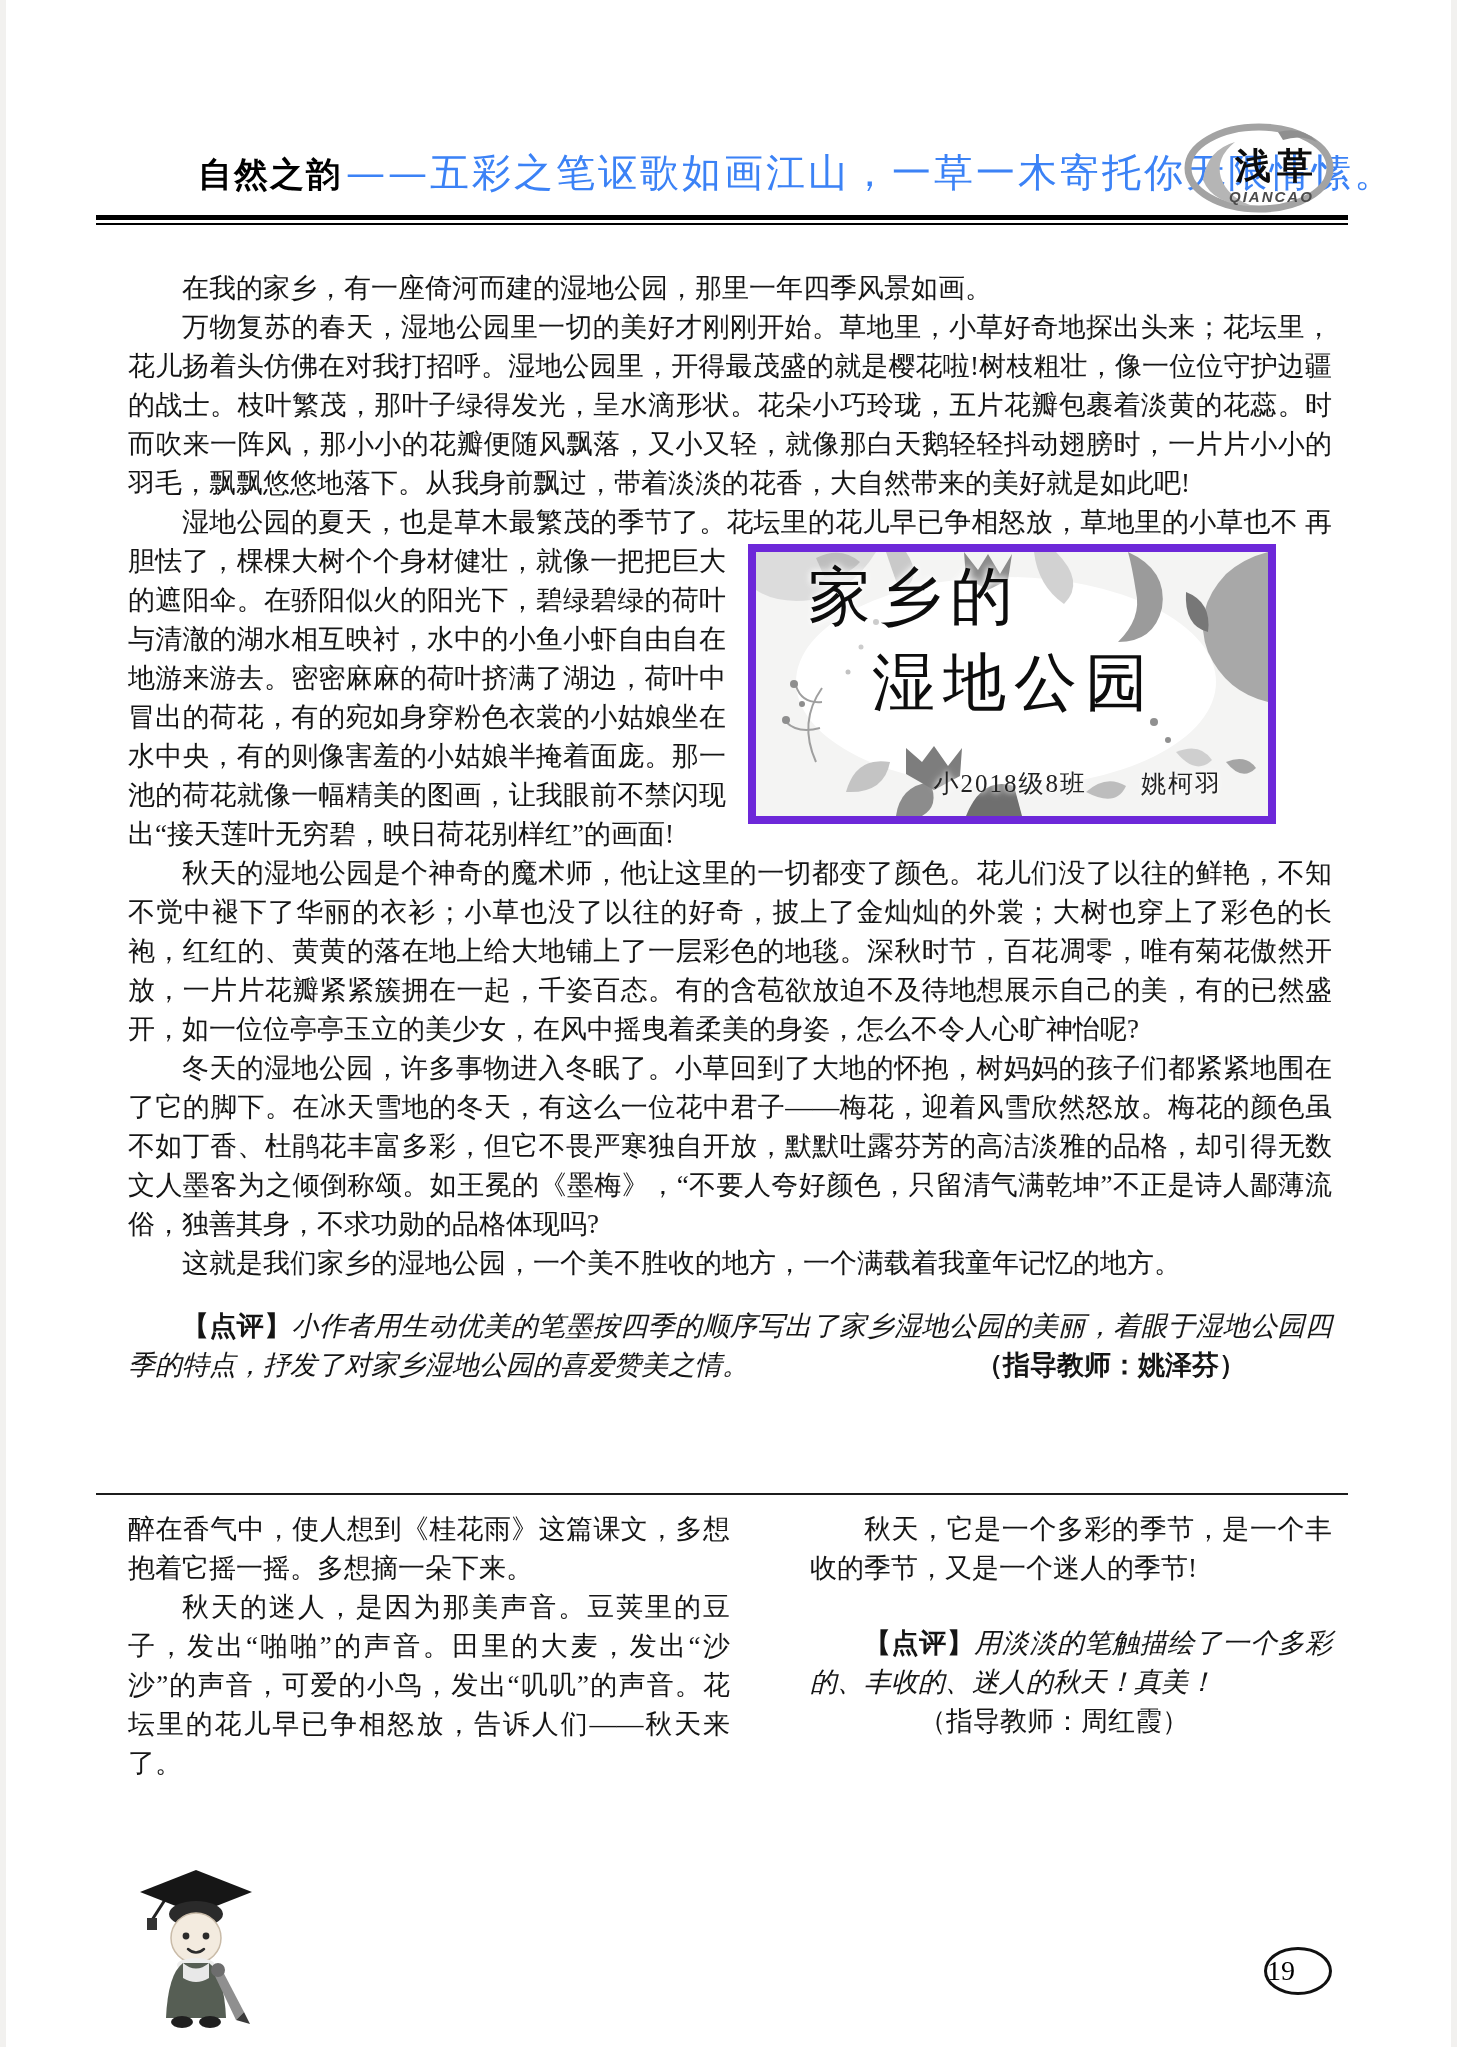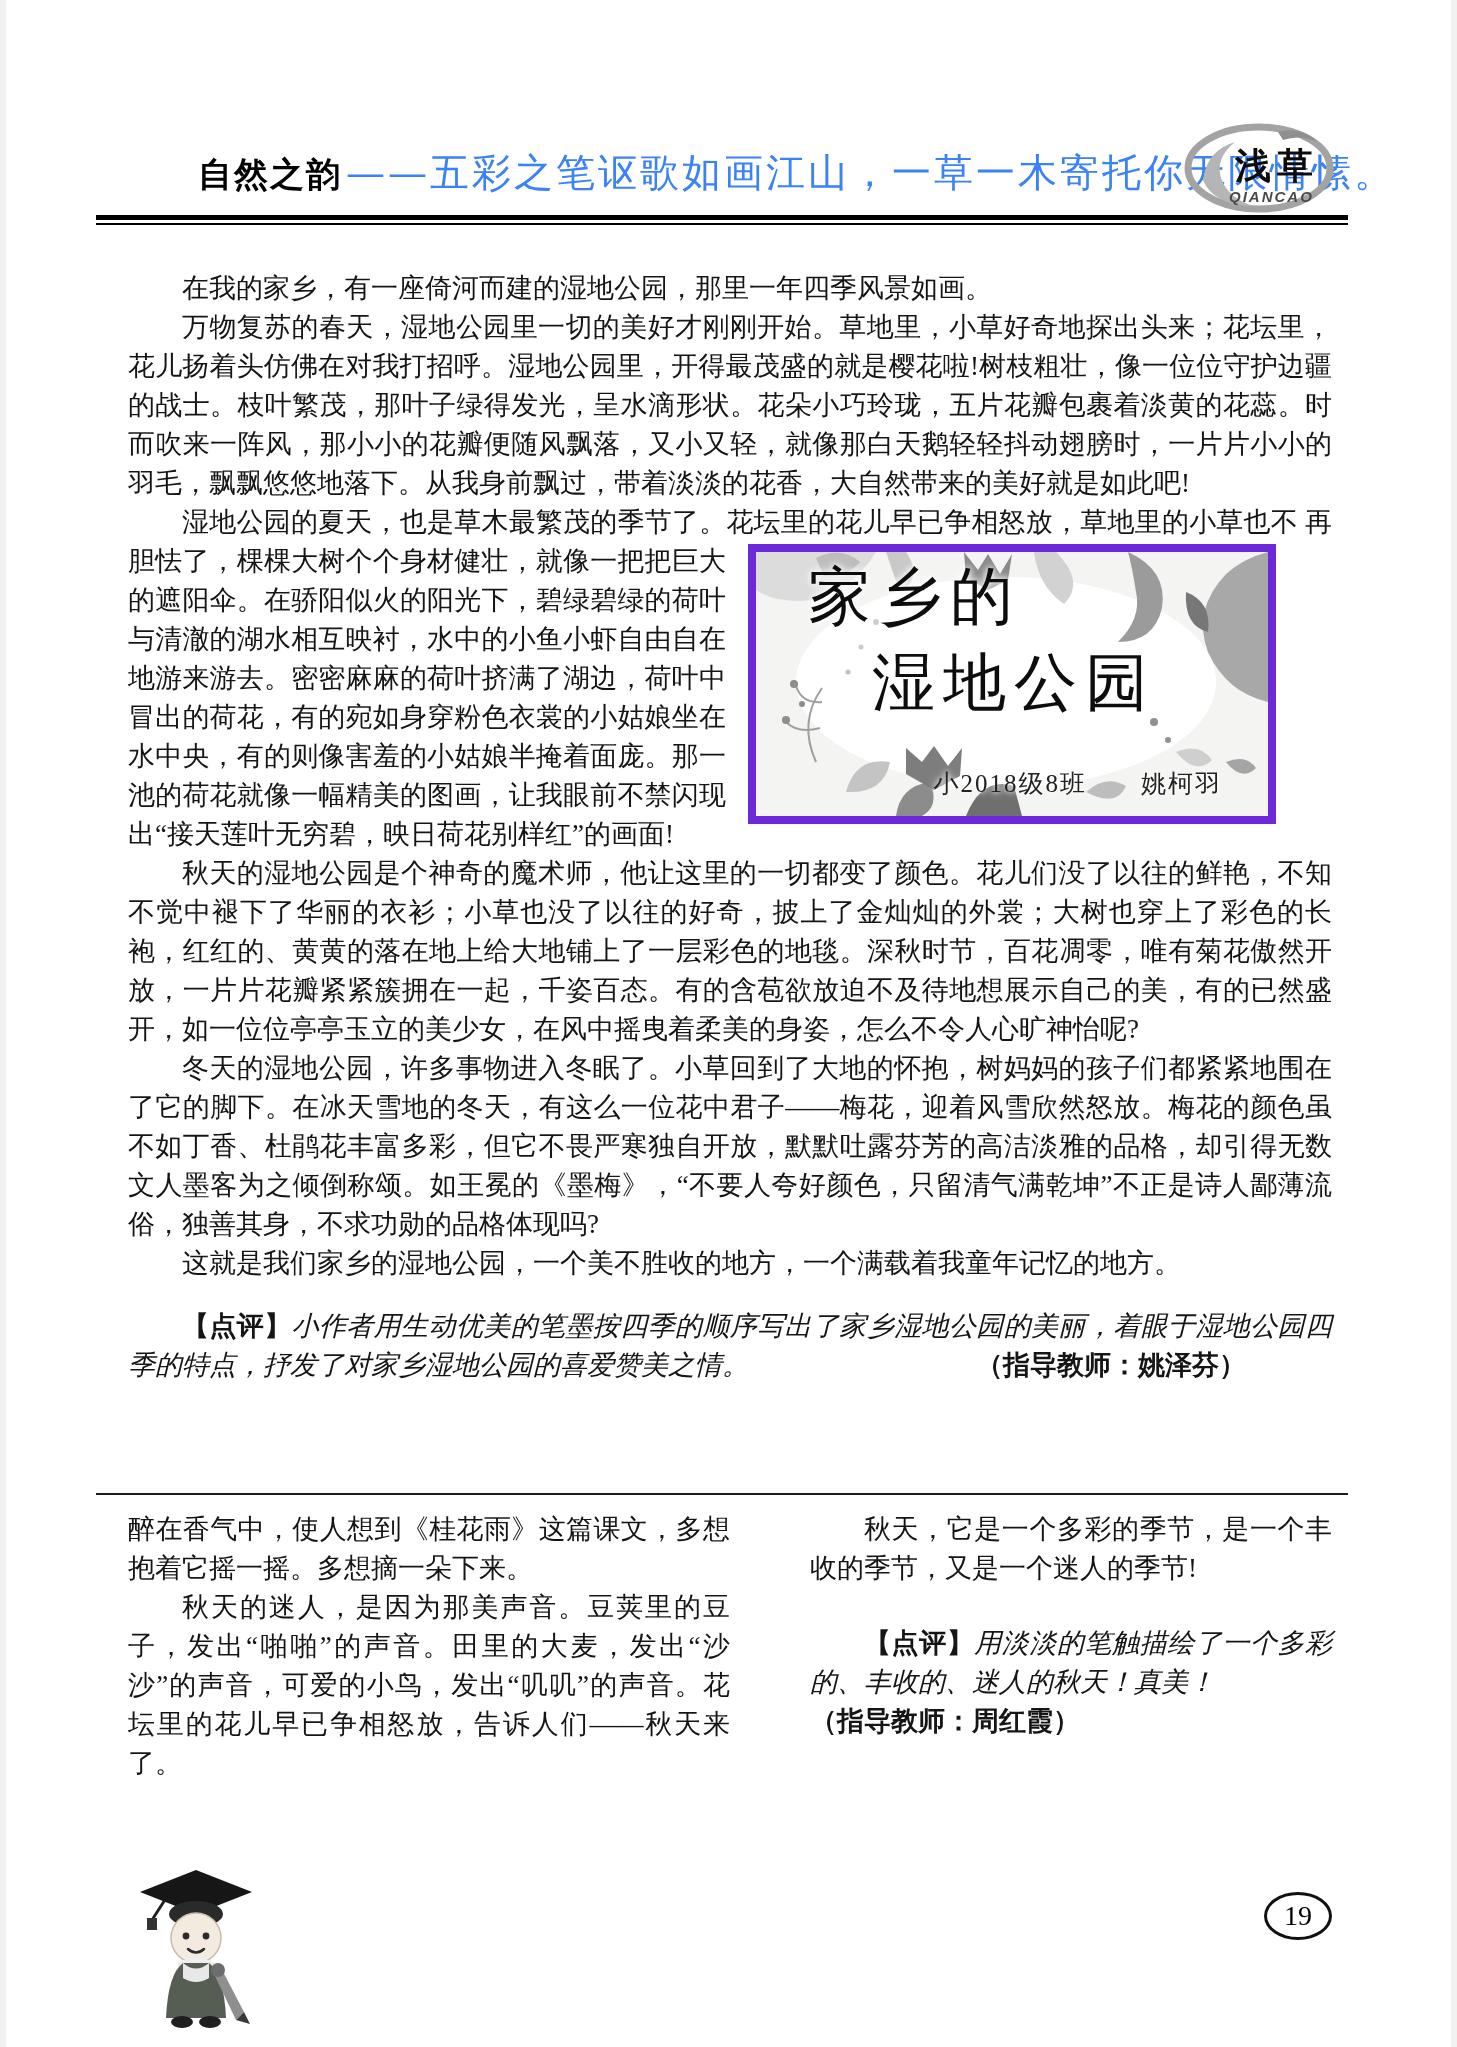--- a/index.html
+++ b/index.html
@@ -34,27 +34,27 @@
   .comment-body{font-style:italic;}
   .comment-teacher{position:absolute;right:86px;bottom:0;font-family:"Liberation Sans",sans-serif;
                    font-weight:bold;font-style:normal;}
   
   .divider{position:absolute;left:96px;top:1493px;width:1252px;height:2px;background:#1c1c1c;}
   .columns{position:absolute;left:128px;top:1510px;width:1204px;display:flex;font-size:27px;
            line-height:39px;text-align:justify;}
   .col-left{width:602px;margin-right:80px;}
   .col-right{flex:1;}
   .col-spacer{height:36px;}
-  .teacher-line{text-align:left;padding-right:34px;font-family:"Liberation Sans",sans-serif;font-weight:bold;}
+  .teacher-line{text-align:center;padding-right:34px;font-family:"Liberation Sans",sans-serif;font-weight:normal;}
   
   .footer-mascot{position:absolute;left:136px;top:1866px;width:120px;height:162px;}
   .footer-quote{position:absolute;left:260px;top:1895px;font-family:"Liberation Sans",sans-serif;
                 font-size:25px;font-weight:600;letter-spacing:1px;color:#0f0f0f;white-space:nowrap;}
-  .page-num{position:absolute;left:1264px;top:1892px;width:68px;height:48px;border:3px solid #111;
-            border-radius:50%;display:flex;align-items:center;justify-content:center;
+  .page-num{position:absolute;left:1264px;top:1947px;width:68px;height:48px;border:3px solid #111;
+            border-radius:50%;display:flex;align-items:center;
             font-size:28px;color:#000;background:#fff;box-sizing:border-box;}
 </style>
 </head>
 <body>
 
 <div class="page">
   <div class="page-edge" style="left:0;"></div>
   <div class="page-edge" style="right:0;"></div>
 
   <div class="header">

